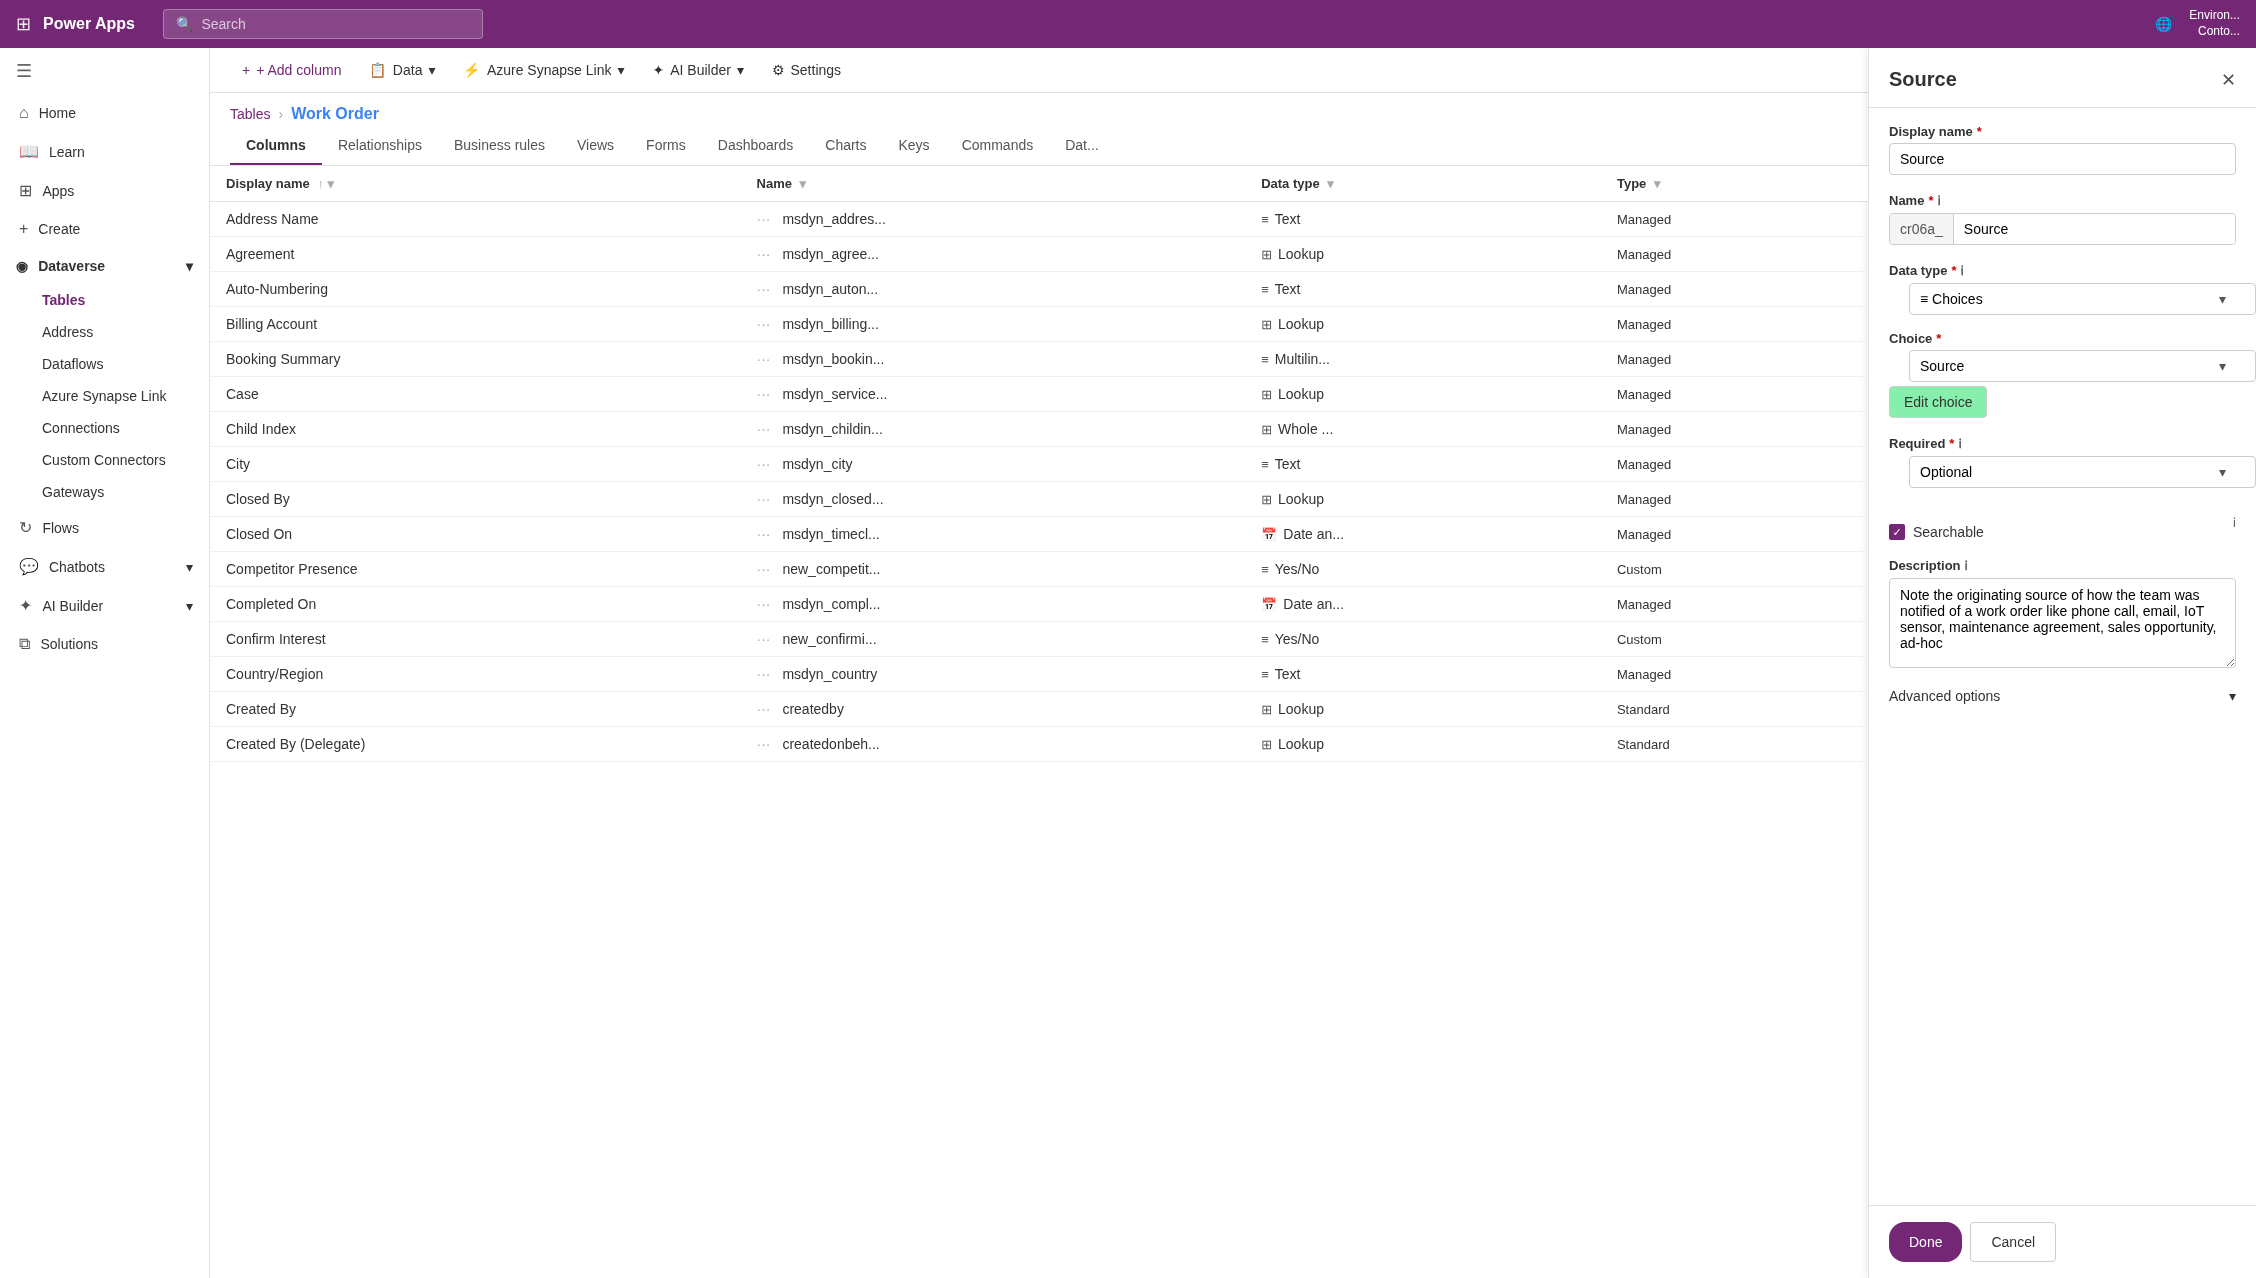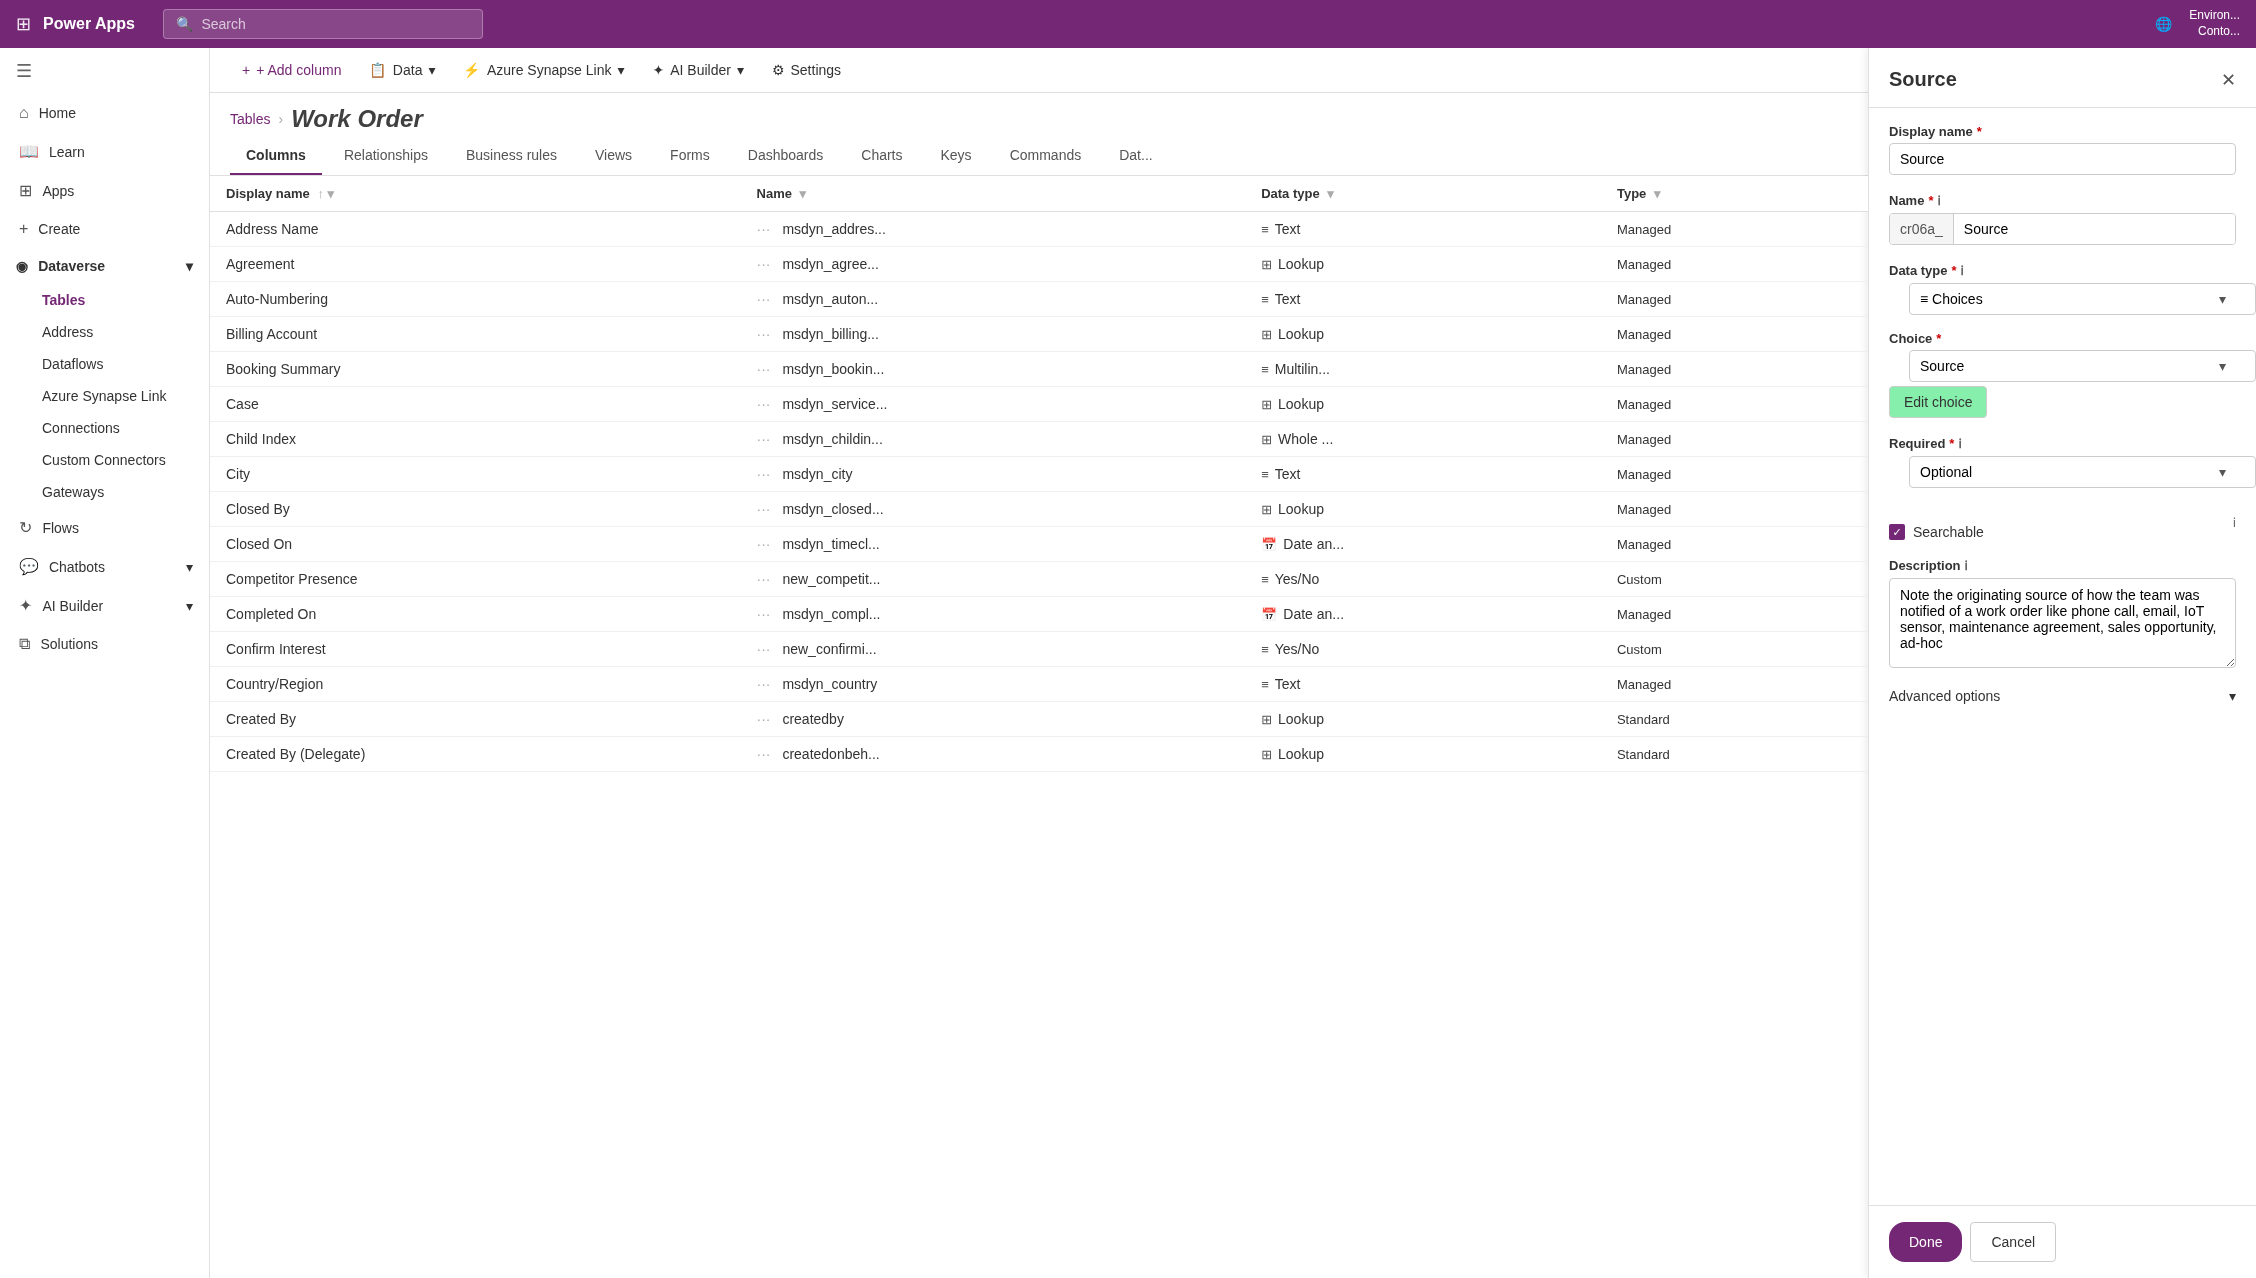--- a/index.html
+++ b/index.html
@@ -134,29 +134,29 @@
     
     .breadcrumb {
       display: flex;
       align-items: center;
       gap: 8px;
       padding: 12px 20px 4px;
       font-size: 14px;
       color: #666;
     }
     .breadcrumb-sep { color: #aaa; }
-    .breadcrumb-current { font-size: 24px; font-weight: 600; color: #404040; font-style: italic; }
+    .breadcrumb-current { font-size: 16px; font-weight: 600; color: #3b82f6; }
 
     
     .tabs {
       display: flex;
       align-items: center;
       padding: 0 20px;
       border-bottom: 1px solid #e0e0e0;
-      gap: 6px;
+      gap: 0;
       flex-shrink: 0;
     }
     .tab {
       padding: 10px 16px;
       cursor: pointer;
       font-size: 14px;
       color: #555;
       border-bottom: 2px solid transparent;
       white-space: nowrap;
     }

